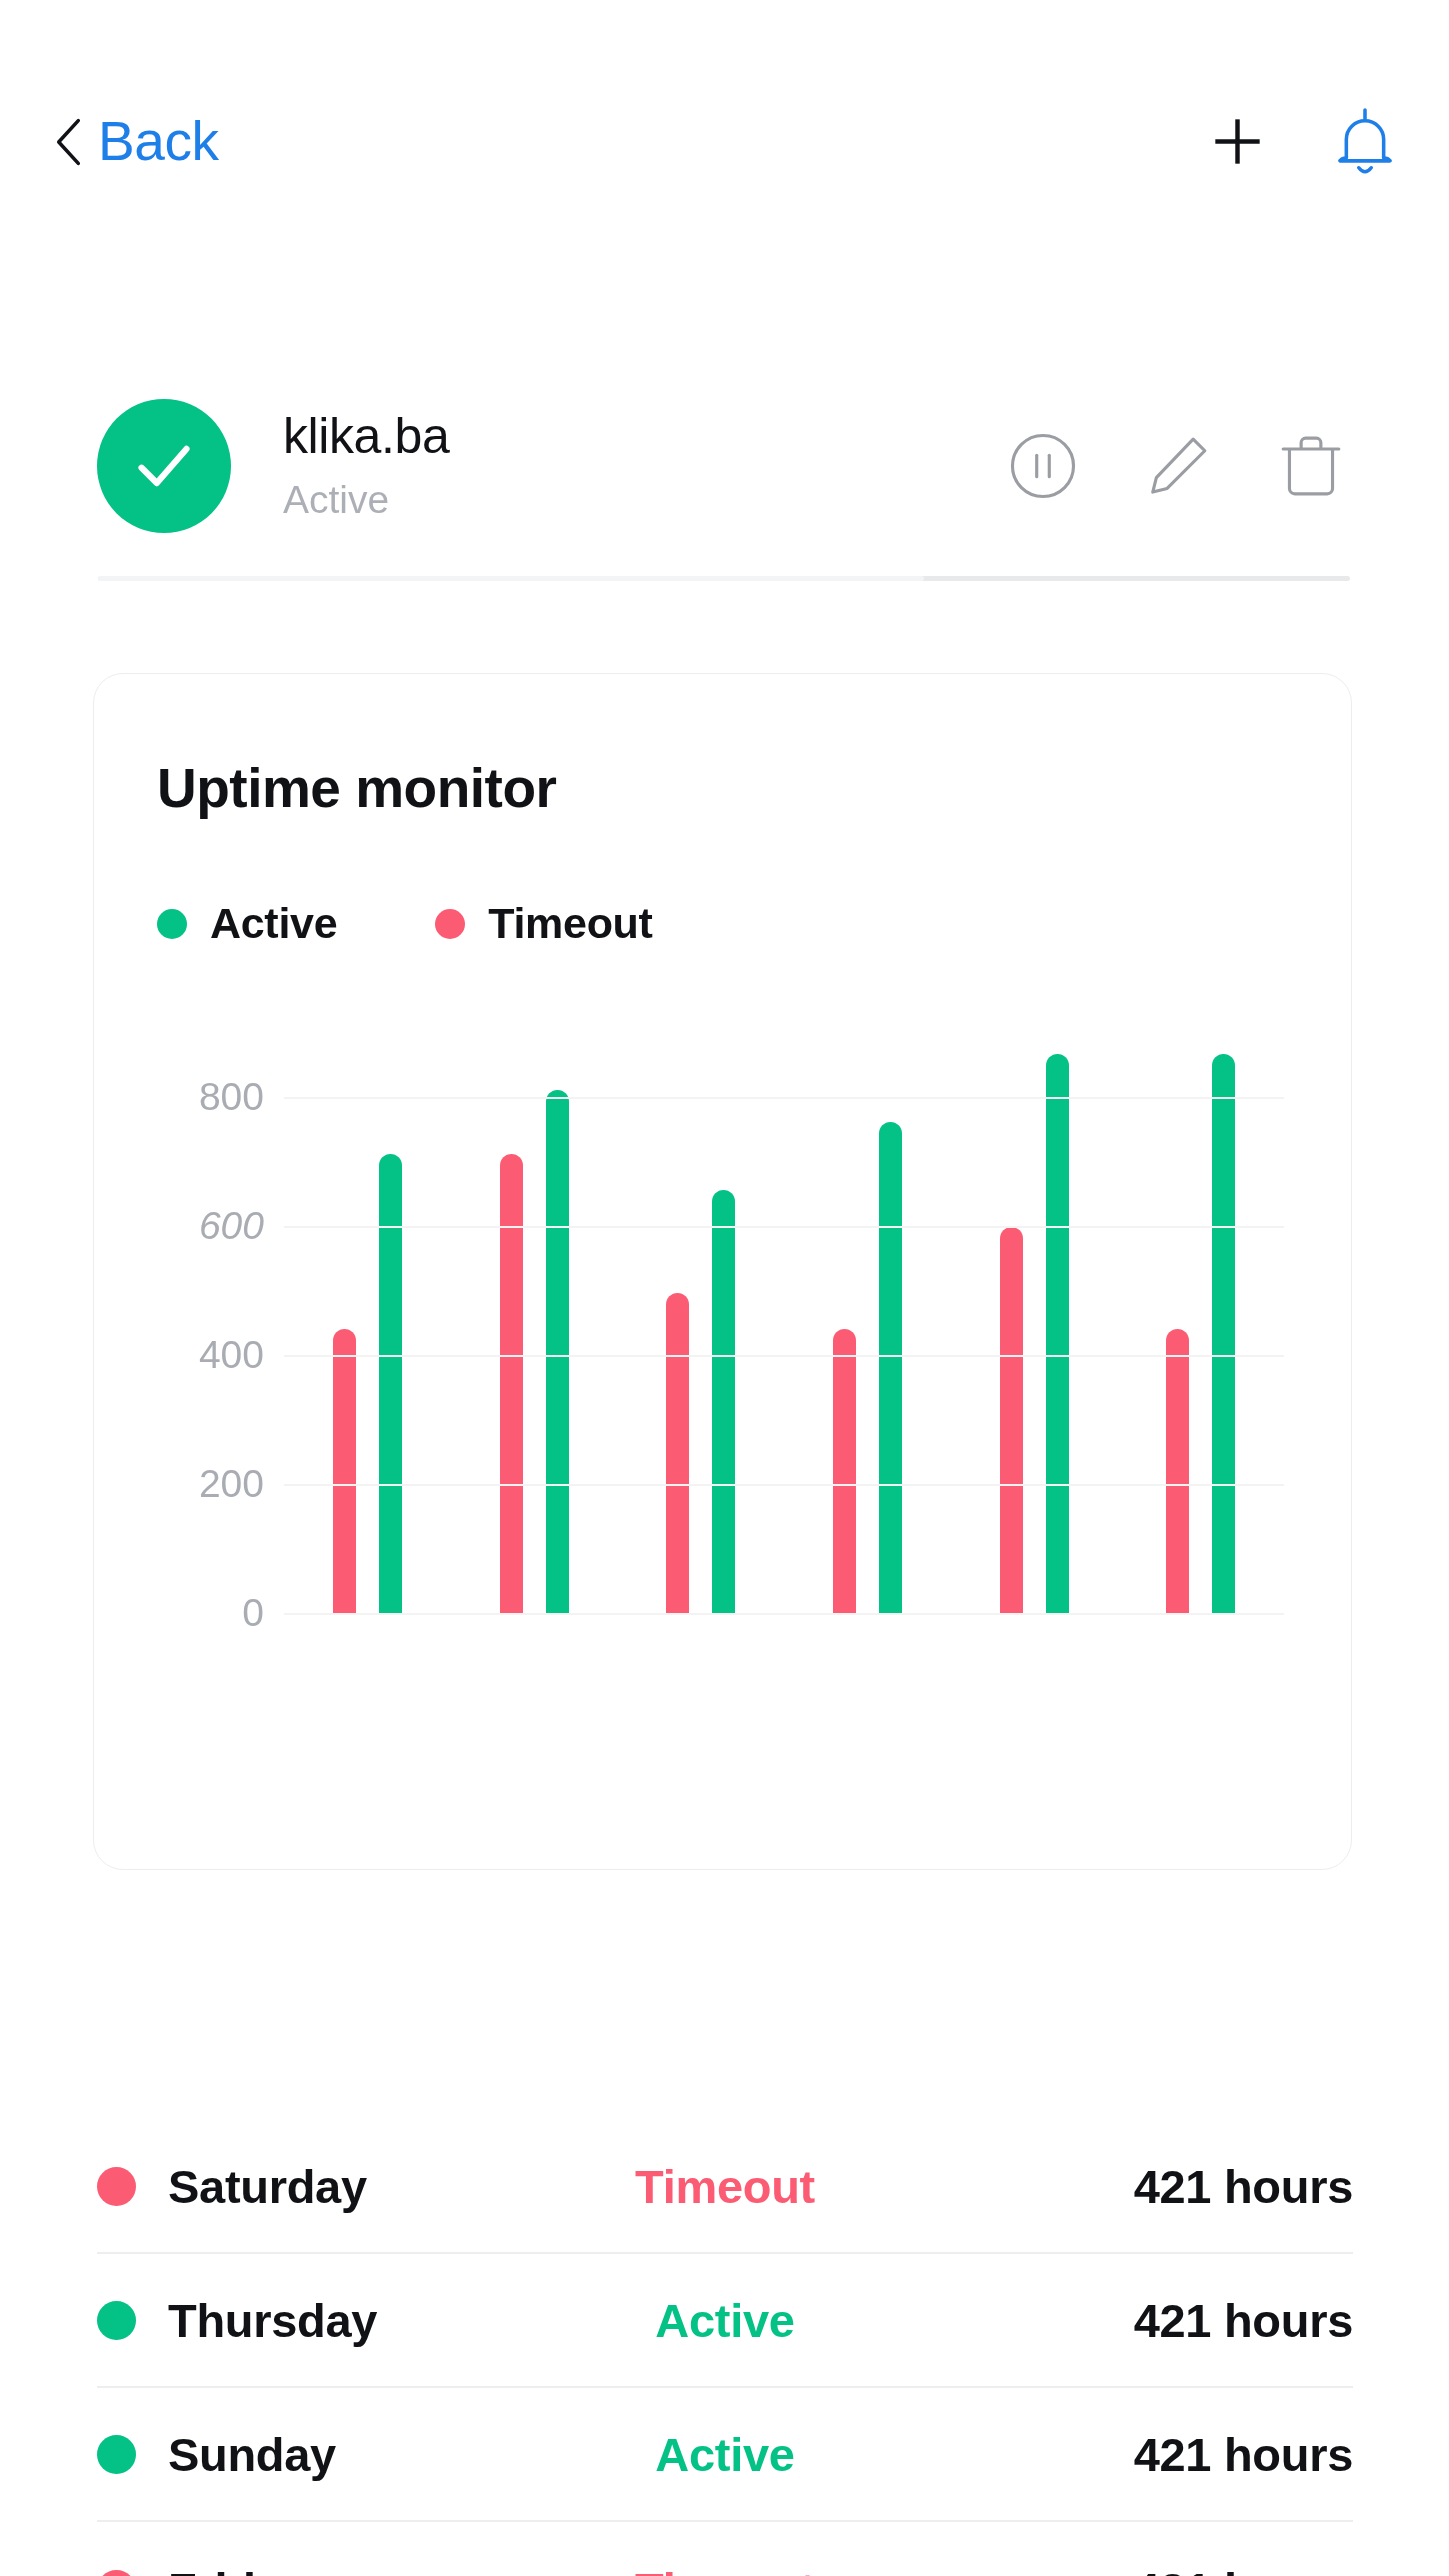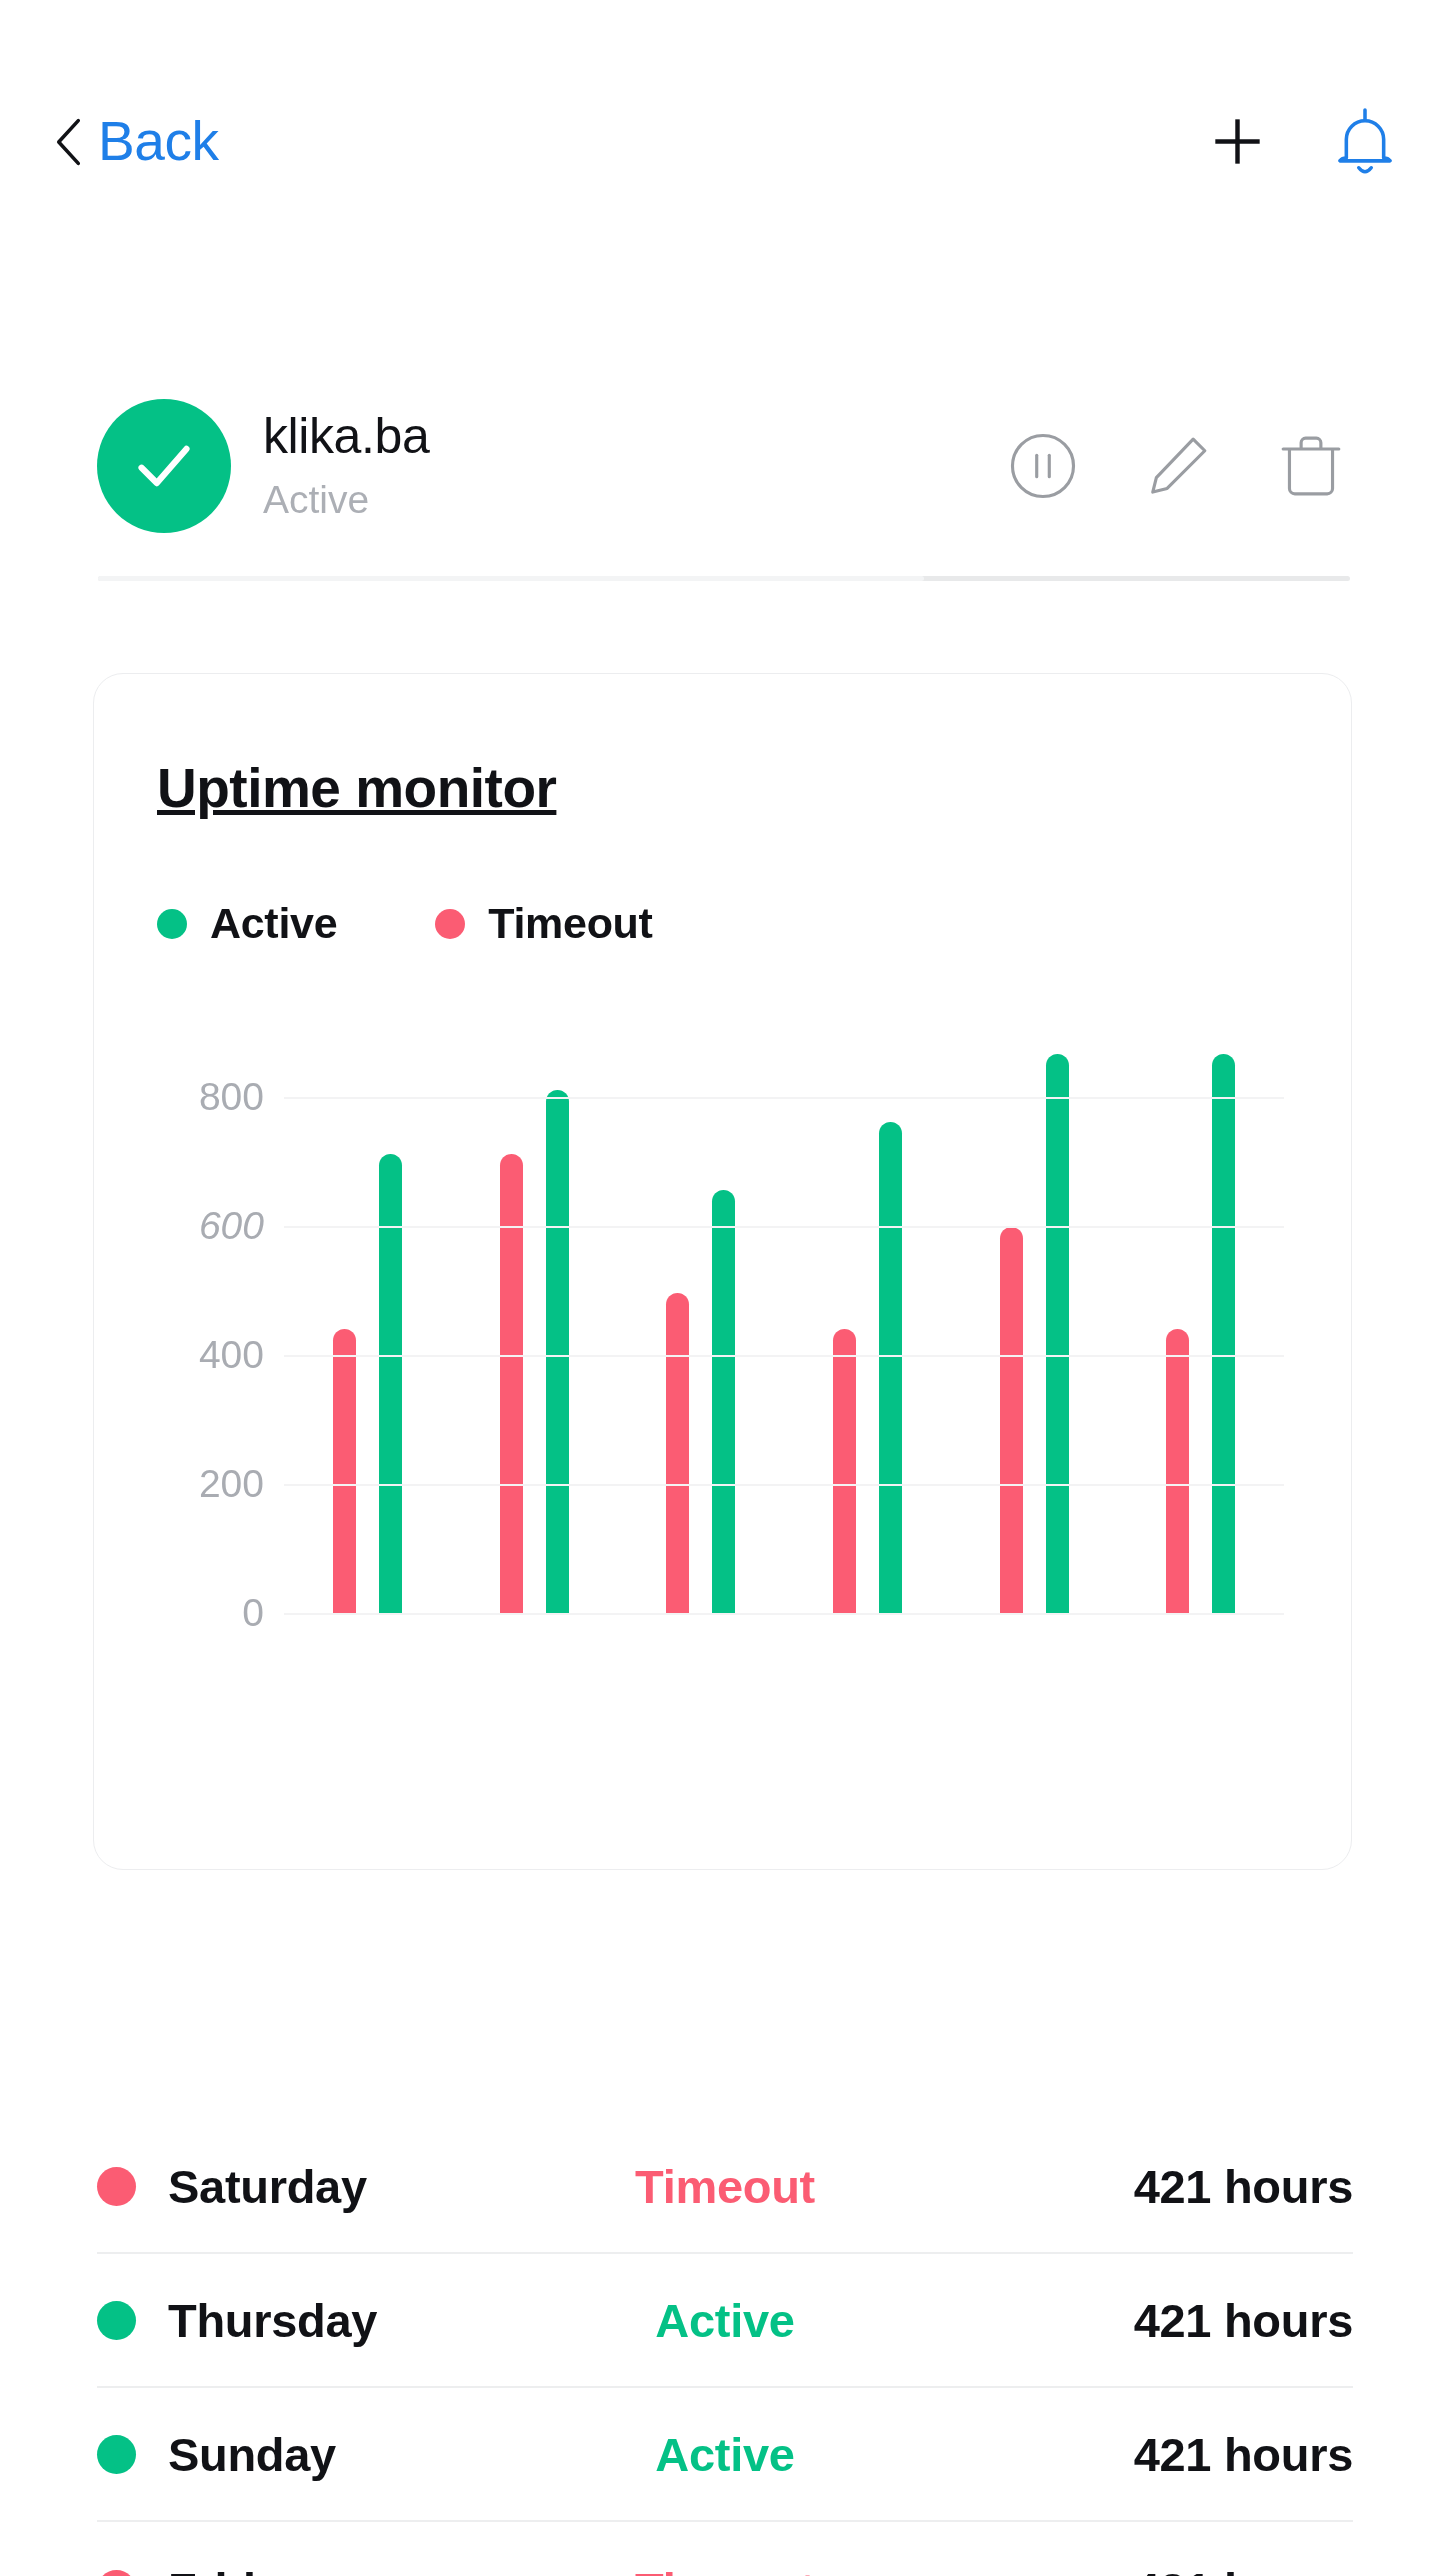--- a/index.html
+++ b/index.html
@@ -78,21 +78,21 @@
     width: 134px; height: 134px;
     border-radius: 50%;
     background: #04C186;
     display: flex;
     align-items: center;
     justify-content: center;
     flex: 0 0 auto;
   }
   .check-svg { width: 70px; height: 70px; display: block; }
   .site-meta {
-    margin-left: 32px;
+    margin-left: 52px;
     display: flex;
     flex-direction: column;
     justify-content: center;
     gap: 18px;
     flex: 1 1 auto;
   }
   .site-name {
     font-size: 50px;
     color: #111216;
     line-height: 1.05;
@@ -144,21 +144,20 @@
     background: #ffffff;
   }
   .chart-title {
     position: absolute;
     top: 82px;
     left: 63px;
     font-size: 55px;
     font-weight: 700;
     color: #111216;
     letter-spacing: -0.5px;
-    text-decoration: underline;
   }
   .legend {
     position: absolute;
     top: 225px;
     left: 63px;
     display: flex;
     align-items: center;
     gap: 98px;
   }
   .legend-item {

